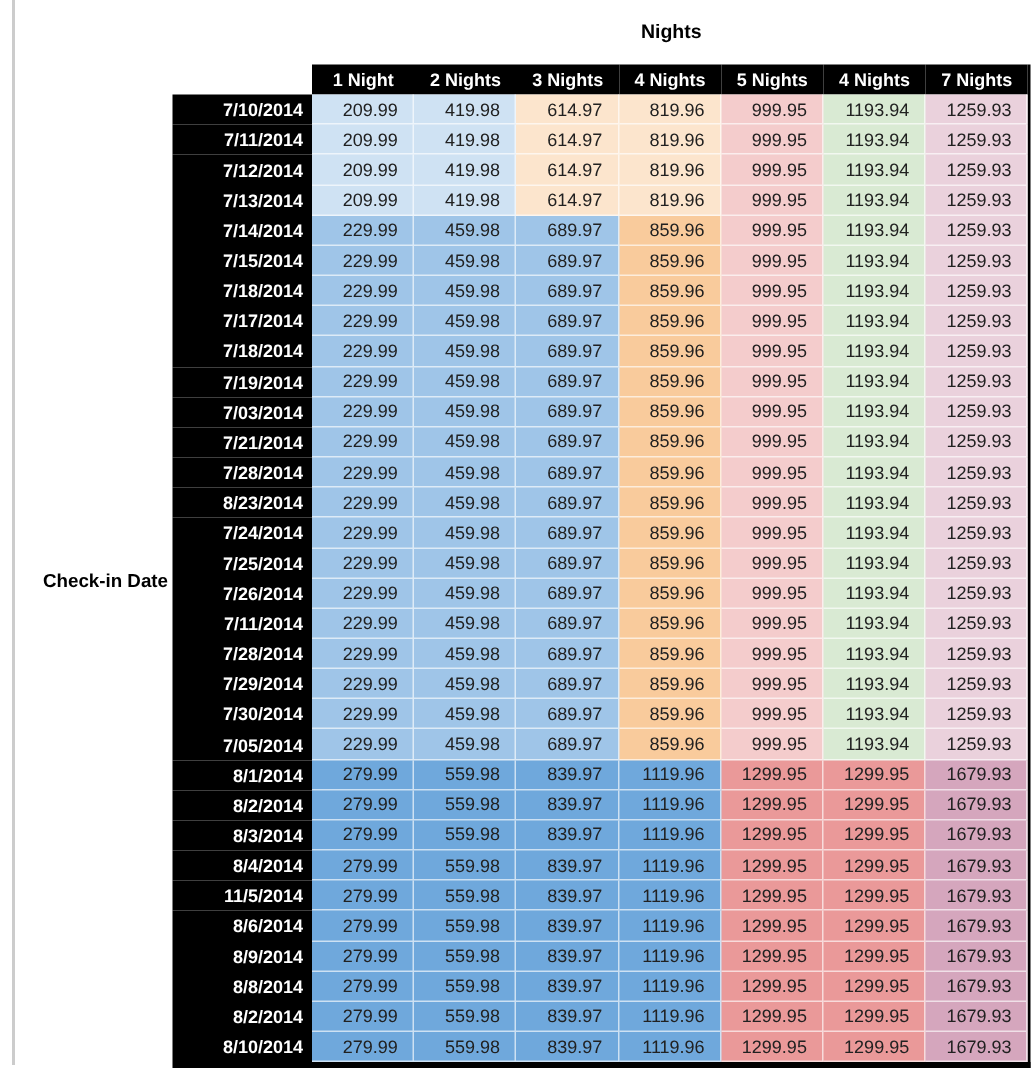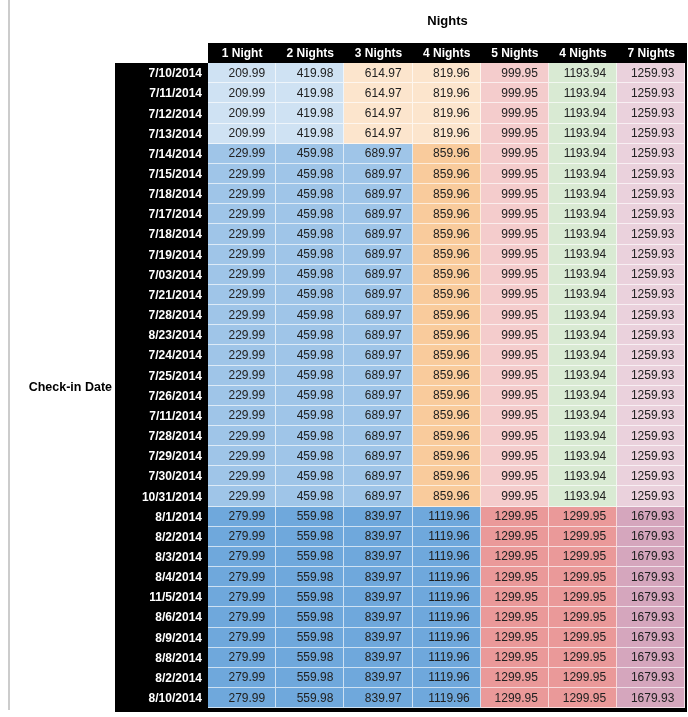--- a/index.html
+++ b/index.html
@@ -265,21 +265,21 @@
       <div class="valcell" style="background: rgb(217, 234, 211);">1193.94</div>
       <div class="valcell" style="background: rgb(234, 209, 220);">1259.93</div>
       <div class="datecell">7/30/2014</div>
       <div class="valcell" style="background: rgb(159, 197, 232);">229.99</div>
       <div class="valcell" style="background: rgb(159, 197, 232);">459.98</div>
       <div class="valcell" style="background: rgb(159, 197, 232);">689.97</div>
       <div class="valcell" style="background: rgb(249, 203, 156);">859.96</div>
       <div class="valcell" style="background: rgb(244, 204, 204);">999.95</div>
       <div class="valcell" style="background: rgb(217, 234, 211);">1193.94</div>
       <div class="valcell" style="background: rgb(234, 209, 220);">1259.93</div>
-      <div class="datecell">10/31/2014</div>
+      <div class="datecell">7/05/2014</div>
       <div class="valcell" style="background: rgb(159, 197, 232);">229.99</div>
       <div class="valcell" style="background: rgb(159, 197, 232);">459.98</div>
       <div class="valcell" style="background: rgb(159, 197, 232);">689.97</div>
       <div class="valcell" style="background: rgb(249, 203, 156);">859.96</div>
       <div class="valcell" style="background: rgb(244, 204, 204);">999.95</div>
       <div class="valcell" style="background: rgb(217, 234, 211);">1193.94</div>
       <div class="valcell" style="background: rgb(234, 209, 220);">1259.93</div>
       <div class="datecell">8/1/2014</div>
       <div class="valcell" style="background: rgb(111, 168, 220);">279.99</div>
       <div class="valcell" style="background: rgb(111, 168, 220);">559.98</div>

